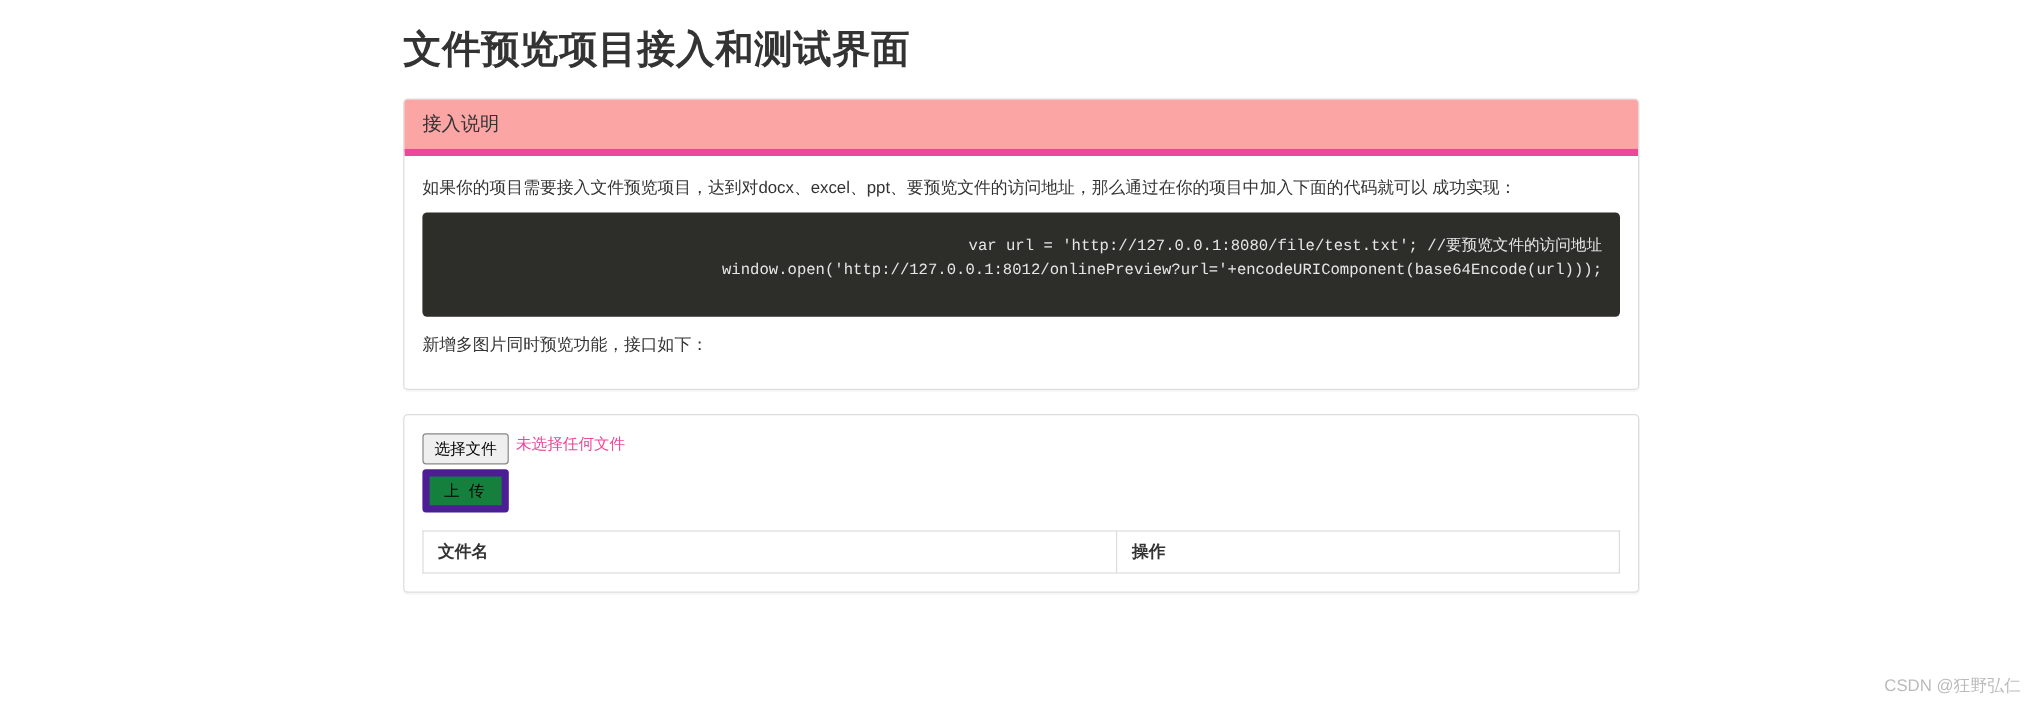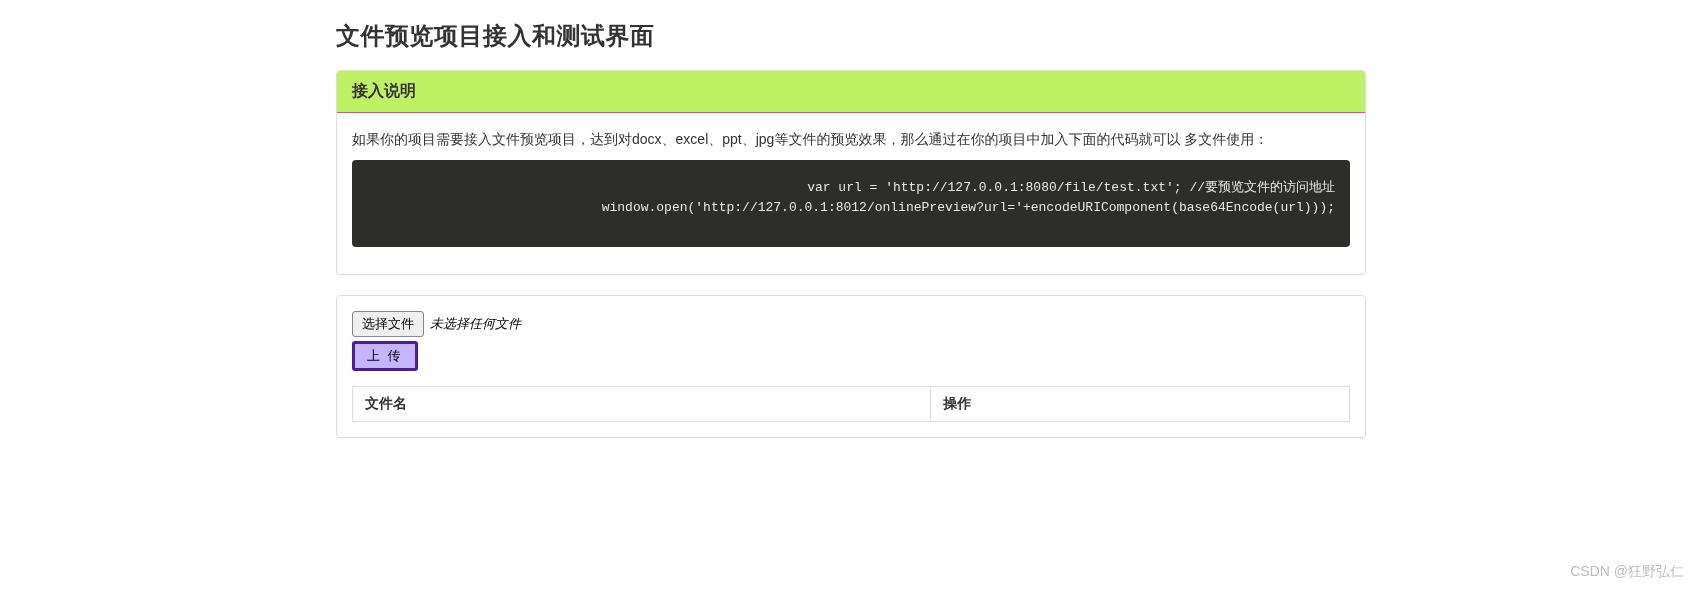--- a/index.html
+++ b/index.html
@@ -12,41 +12,41 @@
       background: #ffffff;
       color: #333;
       font-size: 14px;
     }
     .container {
       max-width: 1060px;
       margin: 0 auto;
       padding: 20px 15px;
     }
     .page-title {
-      font-size: 24px;
+      font-size: 32px;
       font-weight: 600;
       color: #333;
       margin-bottom: 18px;
       letter-spacing: 0.5px;
     }
     .panel {
       border: 1px solid #ddd;
       border-radius: 4px;
       margin-bottom: 20px;
       background: #fff;
       box-shadow: 0 1px 1px rgba(0,0,0,0.04);
     }
     .panel-heading {
       padding: 10px 15px;
-      border-bottom: 1px solid #ec4899;
-      background: #bef264;
+      border-bottom: 6px solid #ec4899;
+      background: #fca5a5;
       border-top-left-radius: 3px;
       border-top-right-radius: 3px;
       font-size: 16px;
-      font-weight: 700;
+      font-weight: 400;
       color: #333;
     }
     .panel-body {
       padding: 15px;
     }
     .intro-text {
       font-size: 14px;
       color: #333;
       margin-bottom: 10px;
       line-height: 1.6;
@@ -62,41 +62,40 @@
       white-space: pre;
       line-height: 1.5;
       overflow-x: auto;
       text-align: right;
     }
     .file-controls {
       margin-bottom: 15px;
     }
     .file-input-row {
       display: flex;
-      align-items: center;
+      align-items: flex-start;
       gap: 6px;
       margin-bottom: 4px;
     }
     .btn-file {
       background: #efefef;
       border: 1px solid #888;
       border-radius: 3px;
       padding: 3px 9px;
       font-size: 13px;
       cursor: pointer;
       font-family: inherit;
     }
     .file-status {
       font-size: 13px;
-      color: #000000;
-      font-style: italic;
+      color: #ec4899;
     }
     .btn-upload {
-      background: #c4b5fd;
-      border: 3px solid #4c1d95;
+      background: #15803d;
+      border: 6px solid #4c1d95;
       border-radius: 3px;
       padding: 3px 12px;
       font-size: 13px;
       cursor: pointer;
       font-family: inherit;
       letter-spacing: 2px;
     }
     .data-table {
       width: 100%;
       border-collapse: collapse;
@@ -124,23 +123,24 @@
 </head>
 <body>
 
 <div class="container">
 
   <h1 class="page-title">文件预览项目接入和测试界面</h1>
 
   <div class="panel">
     <div class="panel-heading">接入说明</div>
     <div class="panel-body">
-      <p class="intro-text">如果你的项目需要接入文件预览项目，达到对docx、excel、ppt、jpg等文件的预览效果，那么通过在你的项目中加入下面的代码就可以 多文件使用：</p>
+      <p class="intro-text">如果你的项目需要接入文件预览项目，达到对docx、excel、ppt、要预览文件的访问地址，那么通过在你的项目中加入下面的代码就可以 成功实现：</p>
       <pre class="code-block">var url = 'http://127.0.0.1:8080/file/test.txt'; //要预览文件的访问地址
 window.open('http://127.0.0.1:8012/onlinePreview?url='+encodeURIComponent(base64Encode(url)));</pre>
+      <p class="intro-text">新增多图片同时预览功能，接口如下：</p>
     </div>
   </div>
 
   <div class="panel">
     <div class="panel-body">
 
       <div class="file-controls">
         <div class="file-input-row">
           <button class="btn-file">选择文件</button>
           <span class="file-status">未选择任何文件</span>

